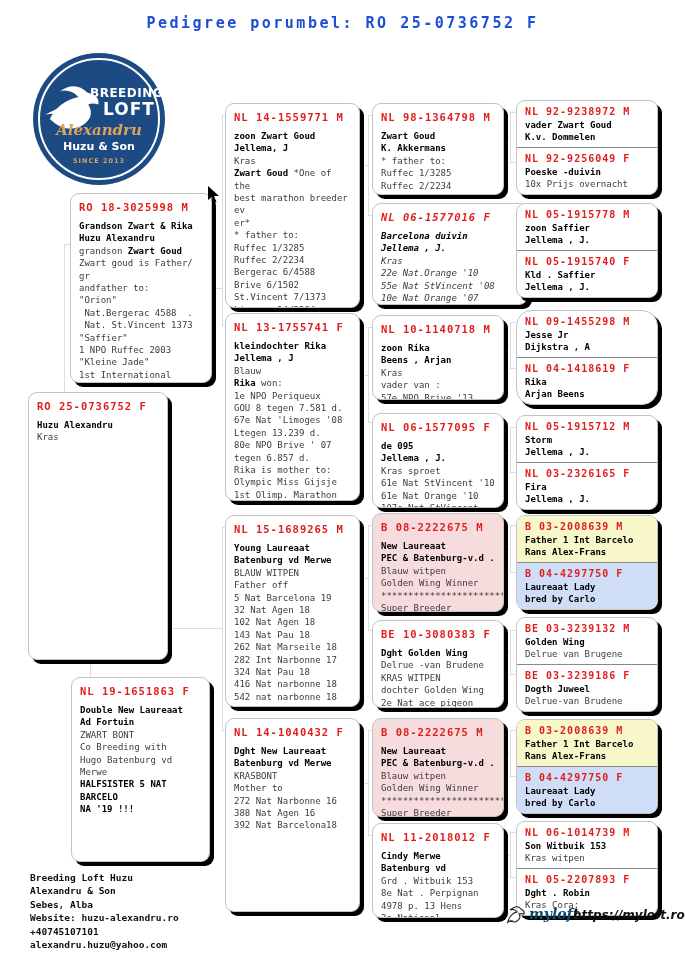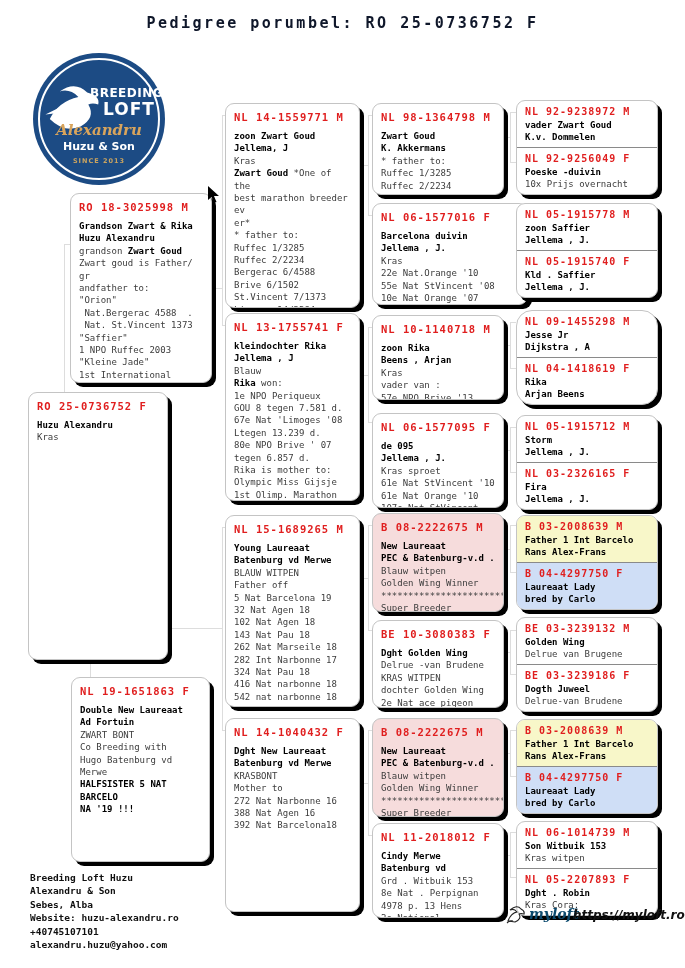--- a/index.html
+++ b/index.html
@@ -1,19 +1,19 @@
 <!DOCTYPE html>
 <html><head>
 <meta charset="utf-8">
 <style>
   html,body{margin:0;padding:0;}
   body{width:685px;height:968px;position:relative;background:#fff;overflow:hidden;
        font-family:"DejaVu Sans Mono",monospace;}
   .title{position:absolute;top:14px;left:0;width:100%;text-align:center;
-         font:bold 15px "DejaVu Sans Mono",monospace;letter-spacing:2.5px;color:#0f172a;}
+         font:bold 15px "DejaVu Sans Mono",monospace;letter-spacing:2.5px;color:#1d4ed8;}
   
   .badge{position:absolute;left:33px;top:53px;width:132px;height:132px;border-radius:50%;
          background:#1c4b84;}
   .badge::after{content:"";position:absolute;inset:5px;border:2px solid #fff;border-radius:50%;}
   .badge .dove{position:absolute;left:8px;top:26px;width:66px;height:60px;}
   .b-breeding{position:absolute;left:57px;top:33px;color:#fff;font:bold 12px "DejaVu Sans",sans-serif;letter-spacing:.5px;}
   .b-loft{position:absolute;left:70px;top:46px;color:#fff;font:bold 17px "DejaVu Sans",sans-serif;letter-spacing:1px;}
   .b-script{position:absolute;left:12px;top:68px;width:108px;text-align:center;color:#d8a45c;
             font:italic bold 15px "DejaVu Serif",serif;}
   .b-owner{position:absolute;left:12px;top:87px;width:108px;text-align:center;color:#fff;
@@ -217,21 +217,21 @@
     </div>
     <div class="box" style="left: 372px; top: 103px; width: 132px; height: 92px;">
       <div class="ring">NL 98-1364798 M</div>
       <div class="line"><b>Zwart Goud</b></div>
       <div class="line"><b>K. Akkermans</b></div>
       <div class="line"><span>* father to:</span></div>
       <div class="line"><span>Ruffec 1/3285</span></div>
       <div class="line"><span>Ruffec 2/2234</span></div>
       <div class="line"><span>Bergerac 6/4588</span></div>
     </div>
-    <div class="box" style="left: 372px; top: 203px; width: 156px; height: 102px;">
+    <div class="box" style="left: 372px; top: 203px; width: 156px; height: 102px; font-style: italic;">
       <div class="ring">NL 06-1577016 F</div>
       <div class="line"><b>Barcelona duivin</b></div>
       <div class="line"><b>Jellema , J.</b></div>
       <div class="line"><span>Kras</span></div>
       <div class="line"><span>22e Nat.Orange '10</span></div>
       <div class="line"><span>55e Nat StVincent '08</span></div>
       <div class="line"><span>10e Nat Orange '07</span></div>
     </div>
     <div class="box" style="left: 372px; top: 315px; width: 132px; height: 85px;">
       <div class="ring">NL 10-1140718 M</div>

